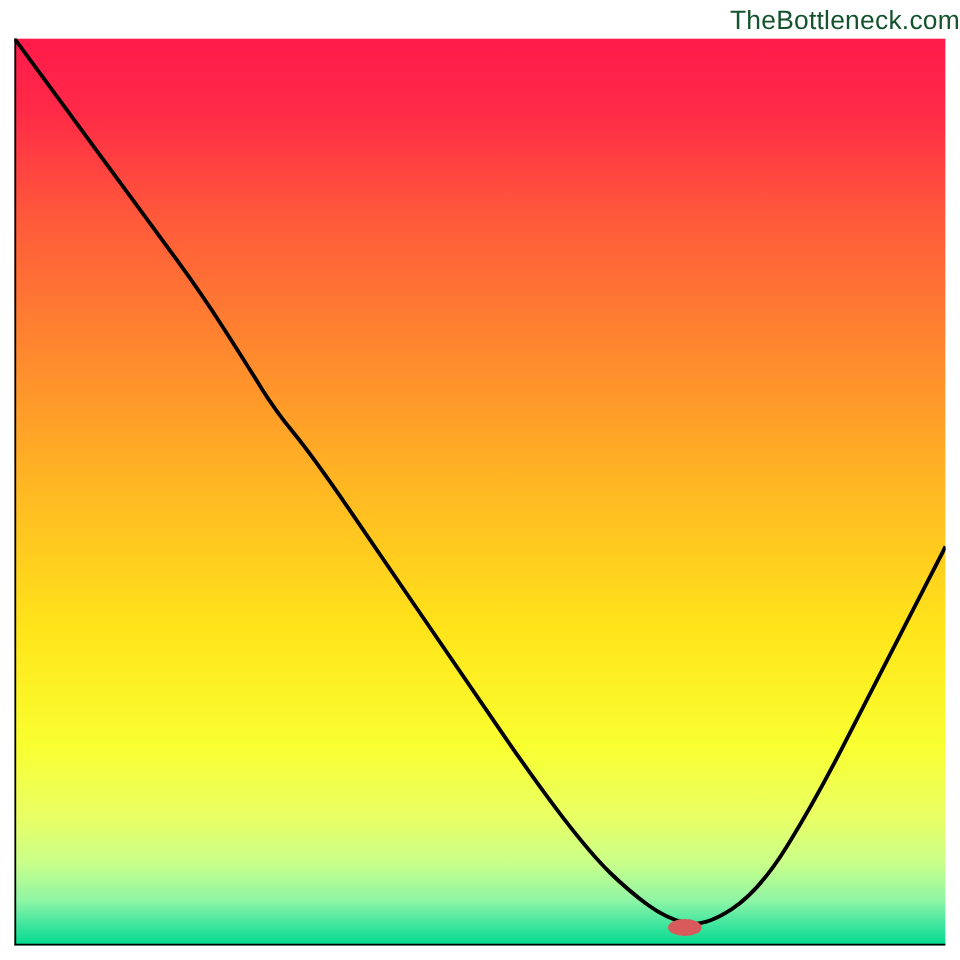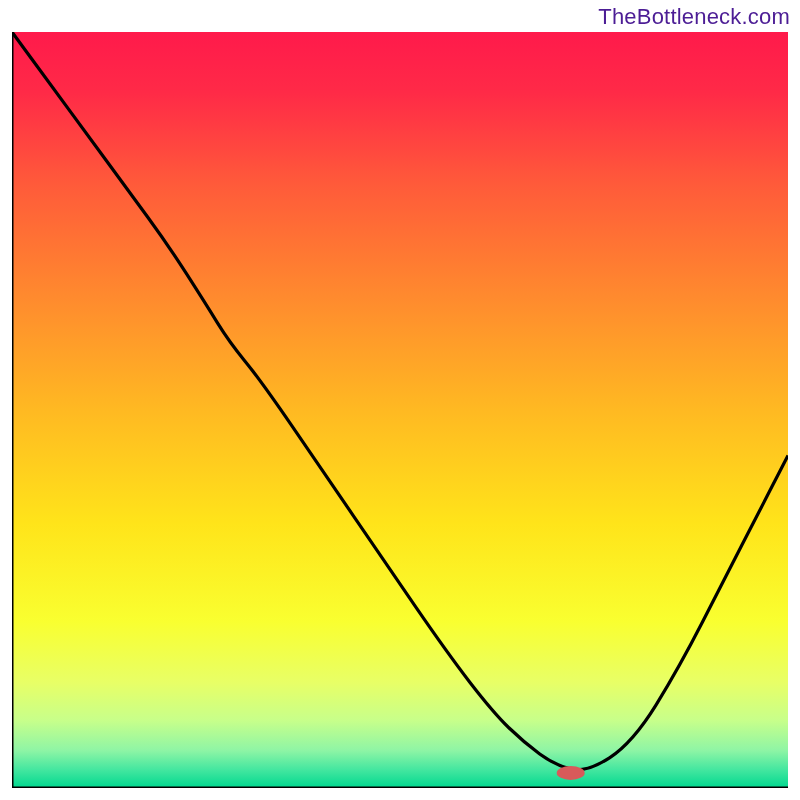--- a/index.html
+++ b/index.html
@@ -12,22 +12,22 @@
     overflow: hidden;
   }
   .frame {
     position: relative;
     width: 800px;
     height: 800px;
   }
   .watermark {
     position: absolute;
     top: 4px;
-    right: 10px;
-    color: #4c1d95;
+    right: 0;
+    color: #14532d;
     font-size: 22px;
     font-weight: 500;
     letter-spacing: 0.2px;
     z-index: 5;
   }
   .plot {
     position: absolute;
     left: 12px;
     top: 32px;
     width: 776px;

